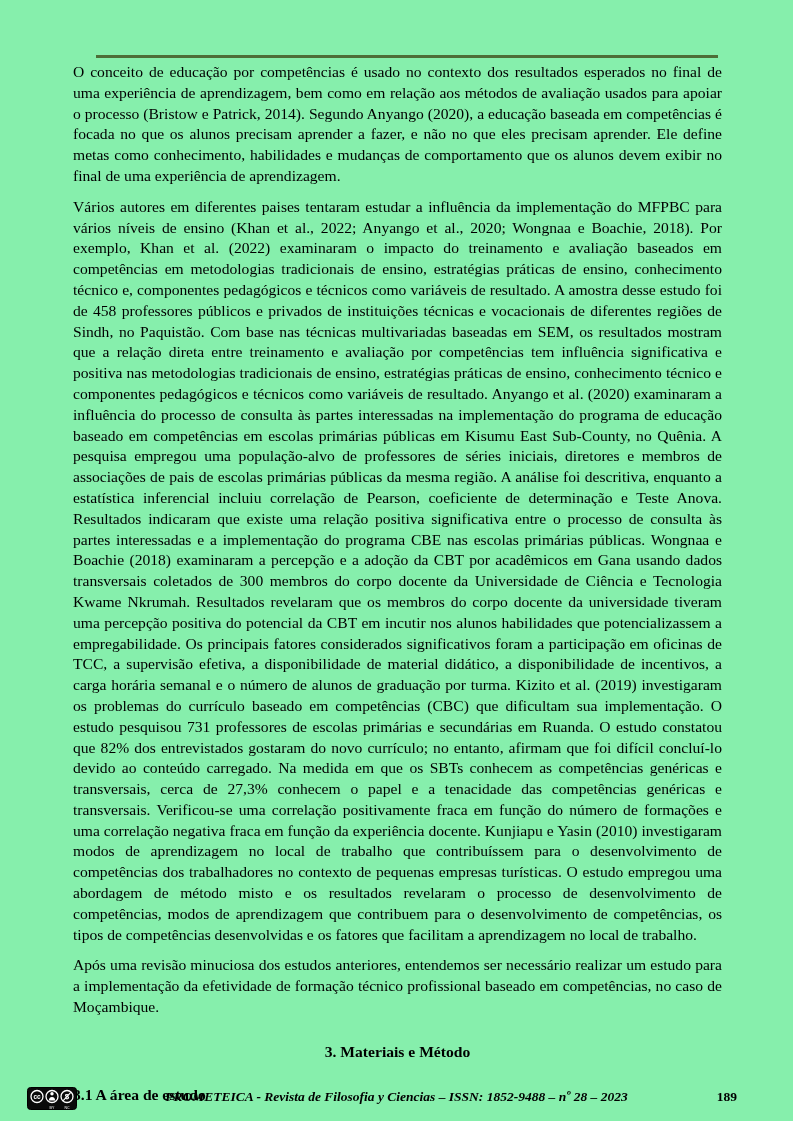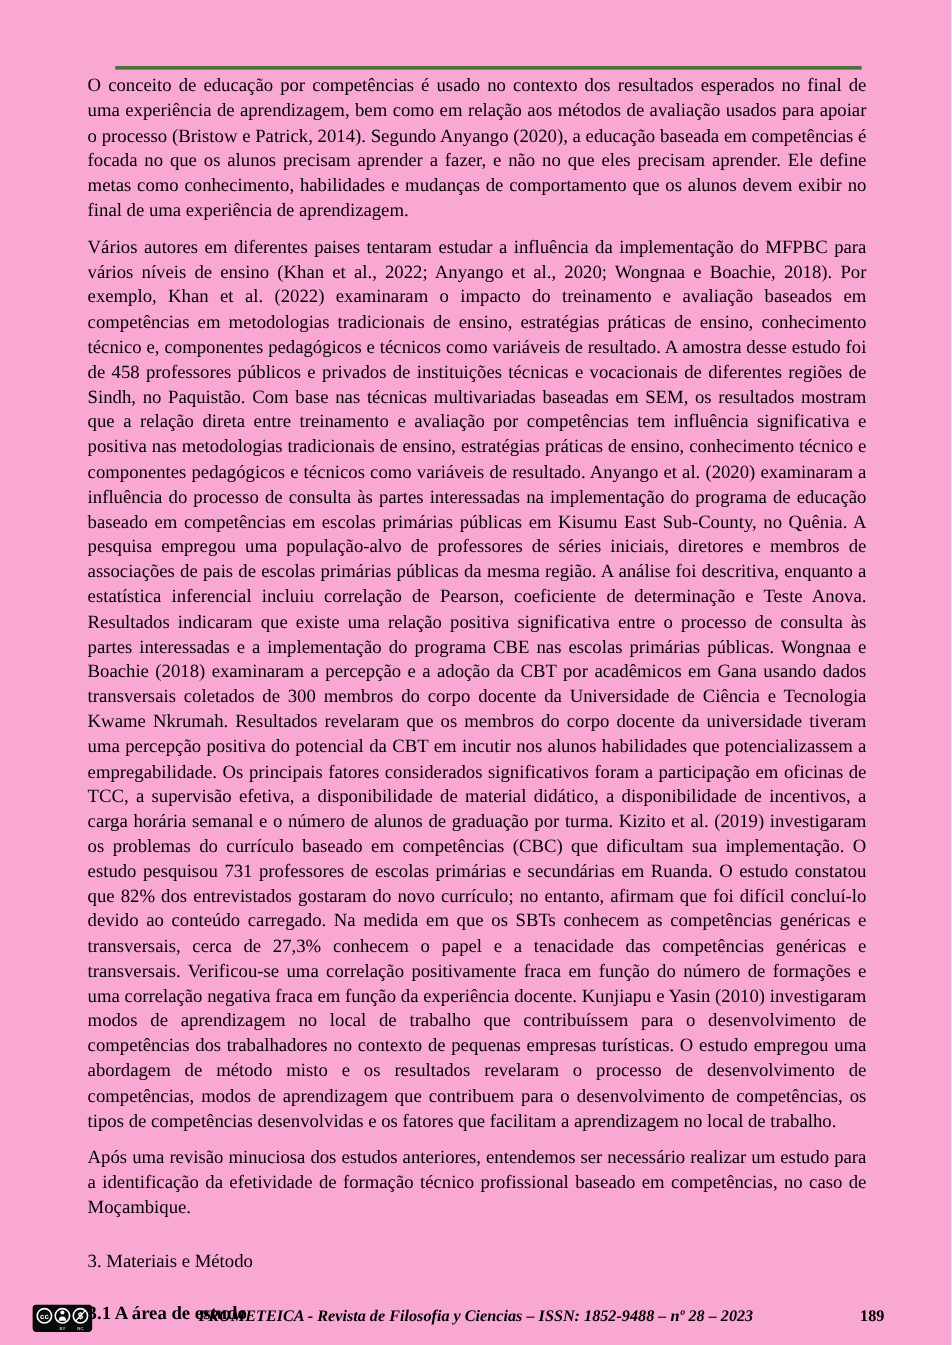--- a/index.html
+++ b/index.html
@@ -1,19 +1,19 @@
 <!DOCTYPE html>
 <html><head>
 <meta charset="utf-8">
 <style>
   html,body{margin:0;padding:0;background:#fff;}
   .page{
     position:relative;
     width:793px;height:1121px;
-    background:#f9a8d4;
+    background:#86efac;
     font-family:"Liberation Serif", serif;
     color:#000;
     overflow:hidden;
   }
   .top-rule{
     position:absolute;
     left:96px;top:55px;
     width:622px;height:3px;
   }
   .content{
@@ -21,23 +21,23 @@
     left:73px;top:62px;
     width:649px;
     font-size:15.6px;
     line-height:20.8px;
     text-align:justify;
     text-justify:inter-word;
   }
   .content p{margin:0 0 10px 0;}
   .heading{
     font-size:15.6px;
-    font-weight:normal;
+    font-weight:bold;
     margin:24px 0 0 0;
-    text-align:left;
+    text-align:center;
   }
   .subheading{
     font-size:15.6px;
     font-weight:bold;
     margin:22px 0 0 0;
     text-align:left;
   }
   .footer-journal{
     position:absolute;
     left:0;top:1088px;
@@ -64,21 +64,21 @@
 </head>
 <body>
 
 <div class="page">
 
   <div class="top-rule" style="background: rgb(77, 110, 56);"></div>
 
   <main class="content">
     <p>O conceito de educação por competências é usado no contexto dos resultados esperados no final de uma experiência de aprendizagem, bem como em relação aos métodos de avaliação usados para apoiar o processo (Bristow e Patrick, 2014). Segundo Anyango (2020), a educação baseada em competências é focada no que os alunos precisam aprender a fazer, e não no que eles precisam aprender. Ele define metas como conhecimento, habilidades e mudanças de comportamento que os alunos devem exibir no final de uma experiência de aprendizagem.</p>
     <p>Vários autores em diferentes paises tentaram estudar a influência da implementação do MFPBC para vários níveis de ensino (Khan et al., 2022; Anyango et al., 2020; Wongnaa e Boachie, 2018). Por exemplo, Khan et al. (2022) examinaram o impacto do treinamento e avaliação baseados em competências em metodologias tradicionais de ensino, estratégias práticas de ensino, conhecimento técnico e, componentes pedagógicos e técnicos como variáveis de resultado. A amostra desse estudo foi de 458 professores públicos e privados de instituições técnicas e vocacionais de diferentes regiões de Sindh, no Paquistão. Com base nas técnicas multivariadas baseadas em SEM, os resultados mostram que a relação direta entre treinamento e avaliação por competências tem influência significativa e positiva nas metodologias tradicionais de ensino, estratégias práticas de ensino, conhecimento técnico e componentes pedagógicos e técnicos como variáveis de resultado. Anyango et al. (2020) examinaram a influência do processo de consulta às partes interessadas na implementação do programa de educação baseado em competências em escolas primárias públicas em Kisumu East Sub-County, no Quênia. A pesquisa empregou uma população-alvo de professores de séries iniciais, diretores e membros de associações de pais de escolas primárias públicas da mesma região. A análise foi descritiva, enquanto a estatística inferencial incluiu correlação de Pearson, coeficiente de determinação e Teste Anova. Resultados indicaram que existe uma relação positiva significativa entre o processo de consulta às partes interessadas e a implementação do programa CBE nas escolas primárias públicas. Wongnaa e Boachie (2018) examinaram a percepção e a adoção da CBT por acadêmicos em Gana usando dados transversais coletados de 300 membros do corpo docente da Universidade de Ciência e Tecnologia Kwame Nkrumah. Resultados revelaram que os membros do corpo docente da universidade tiveram uma percepção positiva do potencial da CBT em incutir nos alunos habilidades que potencializassem a empregabilidade. Os principais fatores considerados significativos foram a participação em oficinas de TCC, a supervisão efetiva, a disponibilidade de material didático, a disponibilidade de incentivos, a carga horária semanal e o número de alunos de graduação por turma. Kizito et al. (2019) investigaram os problemas do currículo baseado em competências (CBC) que dificultam sua implementação. O estudo pesquisou 731 professores de escolas primárias e secundárias em Ruanda. O estudo constatou que 82% dos entrevistados gostaram do novo currículo; no entanto, afirmam que foi difícil concluí-lo devido ao conteúdo carregado. Na medida em que os SBTs conhecem as competências genéricas e transversais, cerca de 27,3% conhecem o papel e a tenacidade das competências genéricas e transversais. Verificou-se uma correlação positivamente fraca em função do número de formações e uma correlação negativa fraca em função da experiência docente. Kunjiapu e Yasin (2010) investigaram modos de aprendizagem no local de trabalho que contribuíssem para o desenvolvimento de competências dos trabalhadores no contexto de pequenas empresas turísticas. O estudo empregou uma abordagem de método misto e os resultados revelaram o processo de desenvolvimento de competências, modos de aprendizagem que contribuem para o desenvolvimento de competências, os tipos de competências desenvolvidas e os fatores que facilitam a aprendizagem no local de trabalho.</p>
-    <p>Após uma revisão minuciosa dos estudos anteriores, entendemos ser necessário realizar um estudo para a identificação da efetividade de formação técnico profissional baseado em competências, no caso de Moçambique.</p>
+    <p>Após uma revisão minuciosa dos estudos anteriores, entendemos ser necessário realizar um estudo para a implementação da efetividade de formação técnico profissional baseado em competências, no caso de Moçambique.</p>
     <h2 class="heading">3. Materiais e Método</h2>
     <h3 class="subheading">3.1 A área de estudo</h3>
   </main>
 
   <footer>
 
     <svg class="cc-badge" viewBox="0 0 50 23" xmlns="http://www.w3.org/2000/svg">
       <rect x="0.5" y="0.5" width="49" height="22" rx="3" fill="#0a0a0a" stroke="#000"></rect>
       <g>
         <circle cx="10" cy="9.5" r="6" fill="none" stroke="#fff" stroke-width="1.3"></circle>

